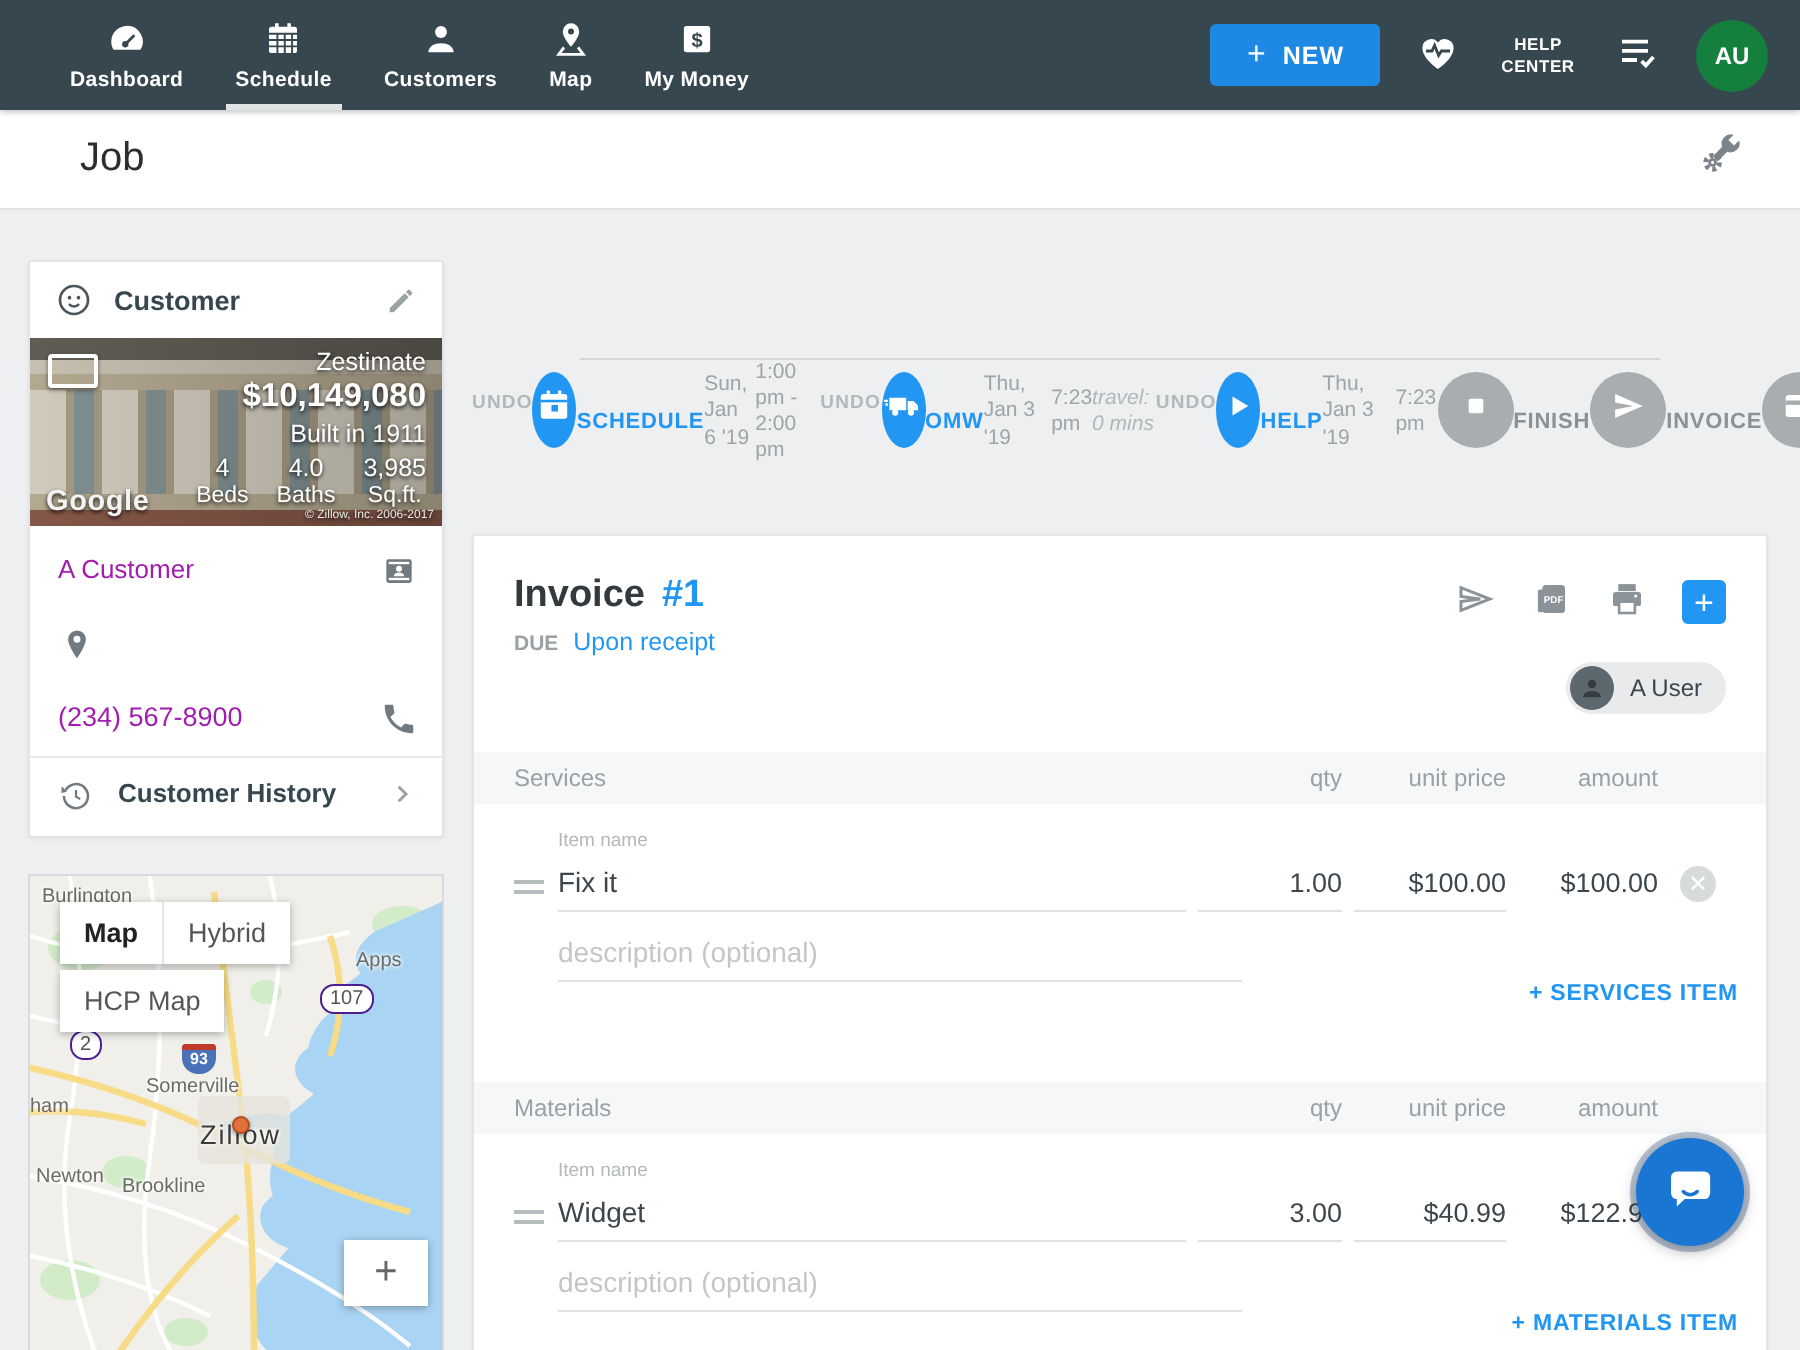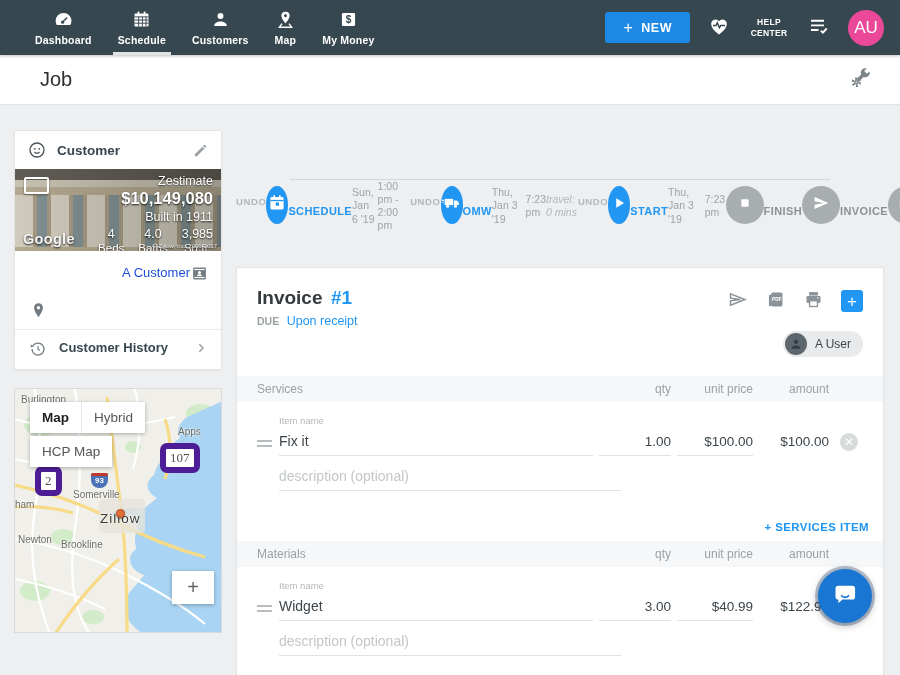--- a/index.html
+++ b/index.html
@@ -12,41 +12,41 @@
   .nav-item { position:relative; display:flex; flex-direction:column; align-items:center; justify-content:center; gap:4px; padding:0 13px; cursor:pointer; }
   .nav-item svg { width:21px; height:21px; display:block; }
   .nav-label { color:#fff; font-size:10.5px; font-weight:bold; letter-spacing:.2px; }
   .nav-underline { position:absolute; bottom:0; left:8px; right:8px; height:3px; background:#dfe3e4; }
   .nav-right { display:flex; align-items:center; gap:17px; padding-right:16px; }
   .new-btn { display:flex; align-items:center; gap:8px; background:#1E88E5; color:#fff; border:none; border-radius:3px; height:31px; padding:0 18px; font-size:12.5px; font-weight:bold; letter-spacing:.5px; cursor:pointer; font-family:inherit; }
   .new-plus { font-size:16px; font-weight:normal; line-height:1; }
   .icon-btn { background:none; border:none; cursor:pointer; display:flex; align-items:center; justify-content:center; }
   .icon-btn svg { width:24px; height:24px; }
   .help-center { color:#fff; font-size:8.5px; font-weight:bold; text-align:center; line-height:1.25; letter-spacing:.3px; width:42px; cursor:pointer; }
-  .avatar { width:36px; height:36px; border-radius:50%; background:#ec4899; color:#fff; font-size:17px; font-weight:normal; display:flex; align-items:center; justify-content:center; cursor:pointer; border:none; font-family:inherit; }
+  .avatar { width:36px; height:36px; border-radius:50%; background:#15803d; color:#fff; font-size:12px; font-weight:bold; display:flex; align-items:center; justify-content:center; cursor:pointer; border:none; font-family:inherit; }
 
   
   .jobbar { position:absolute; top:55px; left:0; width:100%; height:50px; background:#fff; display:flex; align-items:center; justify-content:space-between; padding:0 28px 0 40px; border-bottom:1px solid #e2e4e5; z-index:20; }
   .job-title { font-size:20px; font-weight:normal; color:#2b2f31; }
   .job-actions svg { width:24px; height:24px; cursor:pointer; }
 
   
   .mainwrap { position:absolute; top:105px; left:0; right:0; bottom:0; padding:25px 16px 0 14px; display:flex; gap:14px; }
   .sidebar { width:208px; flex:none; }
   .content { flex:1; min-width:0; }
 
   .card { background:#fff; border:1px solid #e2e4e5; border-radius:2px; box-shadow:0 1px 2px rgba(0,0,0,.05); }
 
   
   .cust-card { width:208px; }
   .cust-head { display:flex; align-items:center; padding:9px 12px; }
   .cust-head svg.face { width:20px; height:20px; }
   .cust-title { flex:1; margin-left:10px; font-size:13.5px; font-weight:bold; color:#37474F; }
   .cust-head svg.pencil { width:17px; height:17px; cursor:pointer; }
-  .photo { position:relative; width:100%; height:82px; color:#fff; overflow:hidden;
+  .photo { position:relative; width:100%; height:94px; color:#fff; overflow:hidden;
     background-image:
       linear-gradient(90deg, rgba(0,0,0,.10), rgba(0,0,0,.30)),
       linear-gradient(180deg, #6b675e 0, #6b675e 11px, #ddd6c5 11px, #ddd6c5 18px, rgba(0,0,0,0) 18px, rgba(0,0,0,0) 86px, #93604f 86px),
       repeating-linear-gradient(90deg, #e8e2d2 0 18px, #b8ac92 18px 22px, #8fa0a2 22px 32px, #b8ac92 32px 36px),
       linear-gradient(#c7bba0,#c7bba0);
     background-repeat:no-repeat, no-repeat, repeat-x, no-repeat;
     background-size:100% 100%, 100% 100%, 100% 52px, 100% 100%;
     background-position:0 0, 0 0, 0 26px, 0 0;
   }
   .photo * { text-shadow:0 1px 2px rgba(0,0,0,.85); }
@@ -56,34 +56,34 @@
   .zest-value { font-size:16.5px; font-weight:bold; margin-top:1px; }
   .zest-built { font-size:12.5px; margin-top:2px; }
   .zest-stats { display:flex; gap:14px; justify-content:flex-end; margin-top:3px; }
   .zstat { text-align:center; }
   .zstat .v { font-size:12.5px; }
   .zstat .l { font-size:11.5px; margin-top:1px; }
   .gbrand { position:absolute; left:8px; bottom:4px; font-size:14.5px; font-weight:bold; letter-spacing:.3px; color:#f3f3f3; }
   .zcopy { position:absolute; right:4px; bottom:2px; font-size:6px; color:#e9e9e9; }
   .cust-rows { padding:4px 0 0; }
   .crow { display:flex; align-items:flex-start; padding:9px 12px 9px 14px; }
-  .crow .txt { flex:1; font-size:13px; color:#1d4ed8; line-height:1.35;text-align:right; }
+  .crow .txt { flex:1; font-size:13px; color:#a21caf; line-height:1.35; }
   .crow .txt.phone { font-size:13.5px; }
   .crow svg { width:19px; height:19px; flex:none; cursor:pointer; }
   .hist-row { display:flex; align-items:flex-start; padding:10px 12px 11px 14px; border-top:1px solid #e8eaeb; cursor:pointer; }
   .hist-row svg.hist { width:18px; height:18px; }
   .hist-label { flex:1; margin-left:12px; font-size:13px; font-weight:bold; color:#37474F; }
   .hist-row svg.chev { width:16px; height:16px; }
 
   
   .map-card { position:relative; width:208px; height:245px; margin-top:18px; overflow:hidden; border:1px solid #d8dadb; background:#f0efe9; }
   .map-canvas { position:absolute; inset:0; cursor:grab; }
   .map-label { position:absolute; font-size:10px; color:#6b6b66; text-shadow:0 0 2px #fff,0 0 2px #fff; pointer-events:none; }
   .map-label.big { font-size:13.5px; color:#39393б; color:#3a3a38; font-weight:500; letter-spacing:1px; }
-  .shield { position:absolute; font-size:13px; color:#555; background:#fff; border:6px solid #4c1d95; border-radius:7px; padding:1px 4px; text-shadow:none;font-family:Liberation Serif, serif; }
+  .shield { position:absolute; font-size:10px; color:#555; background:#fff; border:1px solid #4c1d95; border-radius:7px; padding:1px 4px; text-shadow:none; }
   .shield93 { position:absolute; width:17px; height:15px; background:#4a72b8; color:#fff; font-size:8px; font-weight:bold; text-align:center; line-height:15px; border-radius:2px 2px 8px 8px; text-shadow:none; }
   .shield93 .cap { position:absolute; top:0; left:0; right:0; height:3px; background:#c0392b; border-radius:2px 2px 0 0; }
   .bpin { position:absolute; width:9px; height:9px; background:#e2703a; border:1.5px solid #b14e1e; border-radius:50%; box-shadow:0 1px 2px rgba(0,0,0,.4); }
   .layer-btns { position:absolute; top:13px; left:15px; }
   .layer-row { display:flex; box-shadow:0 1px 4px rgba(0,0,0,.3); width:max-content; }
   .lbtn { background:#fff; border:none; height:31px; padding:0 12px; font-size:13.5px; color:#565656; cursor:pointer; font-family:inherit; }
   .lbtn.active { font-weight:bold; color:#222; }
   .lbtn + .lbtn { border-left:1px solid #e6e6e6; }
   .hcp-btn { display:block; margin-top:3px; box-shadow:0 1px 4px rgba(0,0,0,.3); }
   .zoom-ctl { position:absolute; right:7px; top:182px; width:42px; background:#fff; box-shadow:0 1px 4px rgba(0,0,0,.3); }
@@ -131,21 +131,21 @@
   .drag i { display:block; height:2px; background:#b7bcbf; margin:3px 0; }
   .name-cell { display:flex; flex-direction:column; }
   .fld-label { font-size:9.5px; color:#b3b8ba; margin-bottom:5px; }
   .uinput { border:none; border-bottom:1px solid #e0e2e3; font-size:14px; color:#3c464c; font-family:inherit; height:25px; padding:0 0 4px; background:transparent; width:100%; outline:none; }
   .uinput.num { text-align:right; font-size:13.5px; }
   .amount { font-size:13.5px; color:#3c464c; text-align:right; padding-bottom:7px; }
   .del-btn { width:18px; height:18px; border-radius:50%; background:#d8dbdc; color:#fff; border:none; font-size:12px; line-height:1; display:flex; align-items:center; justify-content:center; cursor:pointer; justify-self:center; margin-bottom:5px; }
   .desc-row { padding:10px 20px 0 42px; }
   .uinput.desc { width:342px; font-size:14px; }
   .uinput.desc::placeholder, .uinput::placeholder { color:#c3c7c9; }
-  .add-row { height:42px; display:flex; justify-content:flex-end; align-items:flex-end; padding-right:14px; }
+  .add-row { height:42px; display:flex; justify-content:flex-end; align-items:flex-start; padding-right:14px; }
   .add-link { background:none; border:none; color:#2196F3; font-size:11.5px; font-weight:bold; letter-spacing:.4px; cursor:pointer; font-family:inherit; }
 
   
   .chat-fab { position:absolute; left:818px; top:569px; width:54px; height:54px; border-radius:50%; background:#1976D2; border:none; cursor:pointer; display:flex; align-items:center; justify-content:center; box-shadow:0 0 0 3px rgba(23,56,105,.30), 0 2px 8px rgba(0,0,0,.35); z-index:40; }
   .chat-fab svg { width:30px; height:30px; }
 </style>
 </head>
 <body>
 
 <div class="stage">
@@ -293,20 +293,26 @@
                 <rect x="4" y="4.5" width="16" height="15" rx="1.5" fill="#707a80"></rect>
                 <rect x="5.5" y="6.2" width="13" height="1.5" fill="#fff"></rect>
                 <rect x="5.5" y="16.3" width="13" height="1.5" fill="#fff"></rect>
                 <circle cx="12" cy="10.6" r="1.9" fill="#fff"></circle>
                 <path d="M8.7 15.3c0-1.5 1.5-2.3 3.3-2.3s3.3.8 3.3 2.3z" fill="#fff"></path>
               </svg>
           </div>
           <div class="crow">
             <svg viewBox="0 0 24 24">
                 <path fill="#707a80" d="M12 2.8a5.6 5.6 0 0 0-5.6 5.6C6.4 12.6 12 20.4 12 20.4s5.6-7.8 5.6-12A5.6 5.6 0 0 0 12 2.8zm0 3.4a2.2 2.2 0 1 1 0 4.4 2.2 2.2 0 0 1 0-4.4z"></path>
+              </svg>
+          </div>
+          <div class="crow">
+            <span class="txt phone">(234) 567-8900</span>
+            <svg viewBox="0 0 24 24">
+                <path fill="#707a80" d="M6.6 10.8a15.3 15.3 0 0 0 6.6 6.6l2.2-2.2c.3-.3.7-.4 1-.2 1.1.4 2.3.6 3.6.6.6 0 1 .4 1 1V20c0 .6-.4 1-1 1C10.6 21 3 13.4 3 4c0-.6.4-1 1-1h3.5c.6 0 1 .4 1 1 0 1.2.2 2.4.6 3.6.1.3 0 .7-.2 1l-2.3 2.2z"></path>
               </svg>
           </div>
           <div class="hist-row">
             <svg class="hist" viewBox="0 0 24 24">
                 <path fill="none" stroke="#707a80" stroke-width="1.7" d="M5 8.2A8 8 0 1 1 4 12"></path>
                 <path fill="#707a80" d="M2.5 5.5l3.4 3.6L2.2 10z"></path>
                 <path fill="none" stroke="#707a80" stroke-width="1.5" d="M12 8v4.4l2.8 1.7"></path>
               </svg>
             <span class="hist-label">Customer History</span>
             <svg class="chev" viewBox="0 0 24 24">
@@ -419,21 +425,21 @@
 
         <div class="step done">
           <div class="undo-slot">UNDO</div>
           <button class="step-circle">
             <span>
               <svg viewBox="0 0 24 24">
                   <path d="M9 6.8l8.6 5.2L9 17.2z" fill="#fff"></path>
                 </svg>
             </span>
           </button>
-          <div class="step-label">START</div>
+          <div class="step-label">HELP</div>
           <div class="step-line">Thu, Jan 3 '19</div>
           <div class="step-line">7:23 pm</div>
         </div>
 
         <div class="step pending">
           <div class="undo-slot"></div>
           <button class="step-circle">
             <span>
               <svg viewBox="0 0 24 24">
                   <rect x="8" y="8" width="8" height="8" rx="1" fill="#fff"></rect>

